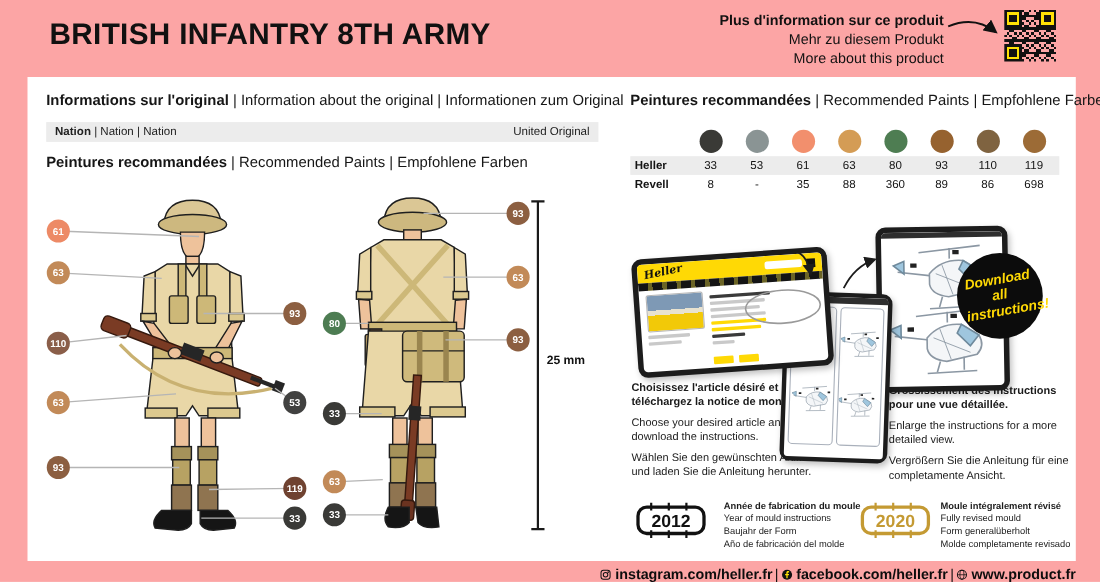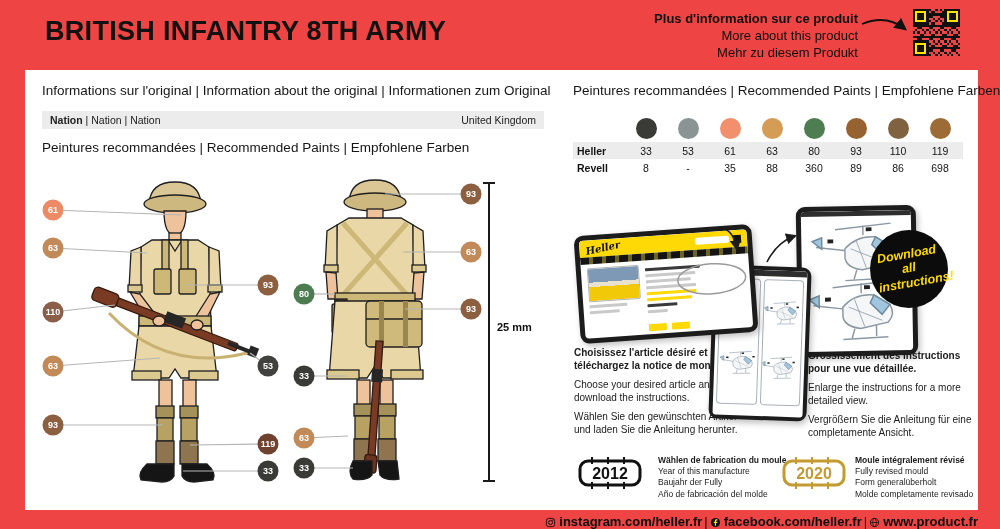--- a/index.html
+++ b/index.html
@@ -1,28 +1,28 @@
 <!DOCTYPE html>
 <html><head>
 <meta charset="utf-8">
 <style>
   html,body{margin:0;padding:0;}
   body{font-family:"Liberation Sans",sans-serif;color:#141414;}
-  #stage{position:relative;width:1000px;height:529px;background:#ef4444;overflow:hidden;}
+  #stage{position:relative;width:1000px;height:529px;background:#fca5a5;overflow:hidden;}
   .abs{position:absolute;}
   
   #title{left:45px;top:16px;font-size:27px;font-weight:800;letter-spacing:.3px;color:#111;}
   #more-info{left:600px;top:11px;width:258px;text-align:right;font-size:13px;line-height:1.3;color:#111;}
   #more-info .mb{font-weight:700;}
   #hdr-arrow{left:860px;top:12px;}
   #qr{left:913px;top:9px;}
   
   #panel{left:25px;top:70px;width:953px;height:440px;background:#ffffff;}
   .h1{position:absolute;font-size:13.5px;color:#161616;white-space:nowrap;}
-  .h1 b{font-weight:400;}
+  .h1 b{font-weight:700;}
   #nation-row{left:17px;top:41px;width:502px;height:18px;background:#ececec;display:flex;align-items:center;
     font-size:10.5px;padding:0 8px;box-sizing:border-box;color:#222;}
   #nation-row .nr-l b{font-weight:700;}
   #nation-row .nr-v{margin-left:auto;}
   
   #ptable{left:548px;top:44px;width:390px;font-size:10.5px;}
   .prow{display:flex;align-items:center;height:17px;}
   .prow.swatches{height:28px;}
   .prow.gray{background:#ececec;}
   .plabel{width:52px;font-weight:700;padding-left:4px;box-sizing:border-box;}
@@ -102,22 +102,22 @@
       <rect x="88" y="16" width="6" height="4" fill="#222" stroke="none"></rect>
     </g>
   </defs>
 </svg>
 
 <div id="stage">
 
   <div id="title" class="abs">BRITISH INFANTRY 8TH ARMY</div>
   <div id="more-info" class="abs">
     <div class="mb">Plus d'information sur ce produit</div>
+    <div>Mehr zu diesem Produkt</div>
     <div>More about this product</div>
-    <div>Mehr zu diesem Produkt</div>
   </div>
   <svg id="hdr-arrow" class="abs" width="52" height="30">
     <defs>
         <marker id="ah2" viewBox="0 0 10 10" refX="8" refY="5" markerWidth="7" markerHeight="7" orient="auto">
           <path d="M0,0 L10,5 L0,10 Z" fill="#111"></path>
         </marker>
       </defs>
     <path d="M2,12 Q26,2 45,17" fill="none" stroke="#111" stroke-width="1.8" marker-end="url(#ah2)"></path>
   </svg>
   <svg id="qr" class="abs" width="47" height="47" viewBox="0 0 21 21" shape-rendering="crispEdges">
@@ -286,21 +286,21 @@
       <rect x="0" y="14" width="7" height="7" fill="#111"></rect>
       <rect x="1" y="15" width="5" height="5" fill="#ffe105"></rect>
       <rect x="2" y="16" width="3" height="3" fill="#111"></rect>
     </svg>
 
   <div id="panel" class="abs">
 
     <div class="h1" style="left:17px;top:13px"><b>Informations sur l'original</b> | Information about the original | Informationen zum Original</div>
     <div id="nation-row" class="abs">
       <span class="nr-l"><b>Nation</b> | Nation | Nation</span>
-      <span class="nr-v">United Kingdom</span>
+      <span class="nr-v">United Original</span>
     </div>
     <div class="h1" style="left:17px;top:70px"><b>Peintures recommandées</b> | Recommended Paints | Empfohlene Farben</div>
 
     <svg class="abs" id="fig" style="left:10px;top:103px" width="510" height="330" viewBox="0 0 510 330">
 
       <g stroke="#1f1f1f" stroke-width="1.3">
         <path d="M114,30 Q116,9 140,9 Q164,9 166,30 Z" fill="#dbc795"></path>
         <ellipse cx="140" cy="31" rx="31" ry="9" fill="#cdb87f"></ellipse>
         <path d="M129,38 Q129,62 140,62 Q151,62 151,38 Z" fill="#eec29b"></path>
         <rect x="134" y="60" width="12" height="7" fill="#eec29b"></rect>
@@ -561,23 +561,23 @@
       <p>Enlarge the instructions for a more detailed view.</p>
       <p>Vergrößern Sie die Anleitung für eine completamente Ansicht.</p>
     </div>
 
     <svg id="logo2012" class="abs" width="66" height="34">
       <rect x="3" y="5" width="60" height="24" rx="8" fill="none" stroke="#111" stroke-width="3"></rect>
       <path d="M15,1 V8 M31,1 V8 M47,1 V8 M15,26 V33 M31,26 V33 M47,26 V33" stroke="#111" stroke-width="2"></path>
       <text x="33" y="23" text-anchor="middle" font-size="16" font-weight="bold" fill="#111">2012</text>
     </svg>
     <div id="mlines1" class="mlines">
-        <div class="mb">Wählen de fabrication du moule</div>
-        <div>Year of this manufacture</div>
-        <div>Baujahr der Fully</div>
+        <div class="mb">Année de fabrication du moule</div>
+        <div>Year of mould instructions</div>
+        <div>Baujahr der Form</div>
         <div>Año de fabricación del molde</div>
       </div>
     <svg id="logo2020" class="abs" width="66" height="34">
       <rect x="3" y="5" width="60" height="24" rx="8" fill="none" stroke="#c49a33" stroke-width="3"></rect>
       <path d="M15,1 V8 M31,1 V8 M47,1 V8 M15,26 V33 M31,26 V33 M47,26 V33" stroke="#c49a33" stroke-width="2"></path>
       <text x="33" y="23" text-anchor="middle" font-size="16" font-weight="bold" fill="#c49a33">2020</text>
     </svg>
     <div id="mlines2" class="mlines">
         <div class="mb">Moule intégralement révisé</div>
         <div>Fully revised mould</div>

